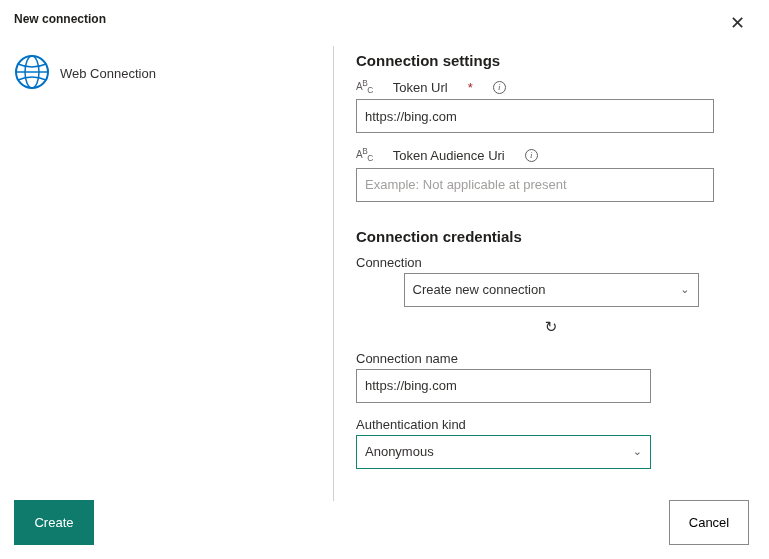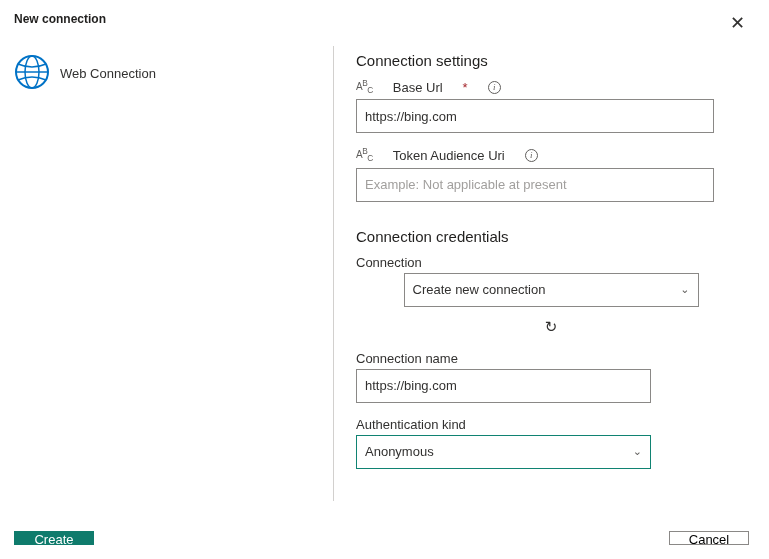--- a/index.html
+++ b/index.html
@@ -43,21 +43,21 @@
     }
     .conn-type svg { flex-shrink: 0; }
     .conn-type span { font-size: 13px; }
     .right-col {
       flex: 1;
       padding-left: 22px;
       padding-top: 6px;
     }
     .section-title {
       font-size: 15px;
-      font-weight: 400;
+      font-weight: 700;
       margin: 0 0 10px 0;
       color: #201f1e;
     }
     .field-row { margin-bottom: 14px; }
     .field-label {
       display: flex;
       align-items: center;
       gap: 20px;
       font-size: 13px;
       margin-bottom: 3px;
@@ -127,21 +127,21 @@
     .section-gap { margin-top: 26px; }
     .footer {
       position: absolute;
       left: 0; right: 0; bottom: 0;
       display: flex;
       justify-content: space-between;
       padding: 10px 20px 14px 14px;
     }
     .btn {
       min-width: 80px;
-      height: 14px;
+      height: 45px;
       border: 1px solid #8a8886;
       background: #fff;
       font-size: 13px;
       font-family: inherit;
       cursor: pointer;
       padding: 0 18px;
     }
     .btn.primary {
       background: #0f7b6c;
       border-color: #0f7b6c;
@@ -173,21 +173,21 @@
       <span>Web Connection</span>
     </div>
   </div>
 
   <div class="right-col">
     <h2 class="section-title">Connection settings</h2>
 
     <div class="field-row">
       <div class="field-label">
         <span class="abc-icon">A<sup>B</sup><sub>C</sub></span>
-        <span>Base Url</span>
+        <span>Token Url</span>
         <span class="req">*</span>
         <span class="info-icon">i</span>
       </div>
       <input type="text" class="text-input" value="https://bing.com" style="">
     </div>
 
     <div class="field-row">
       <div class="field-label">
         <span class="abc-icon">A<sup>B</sup><sub>C</sub></span>
         <span>Token Audience Uri</span>

